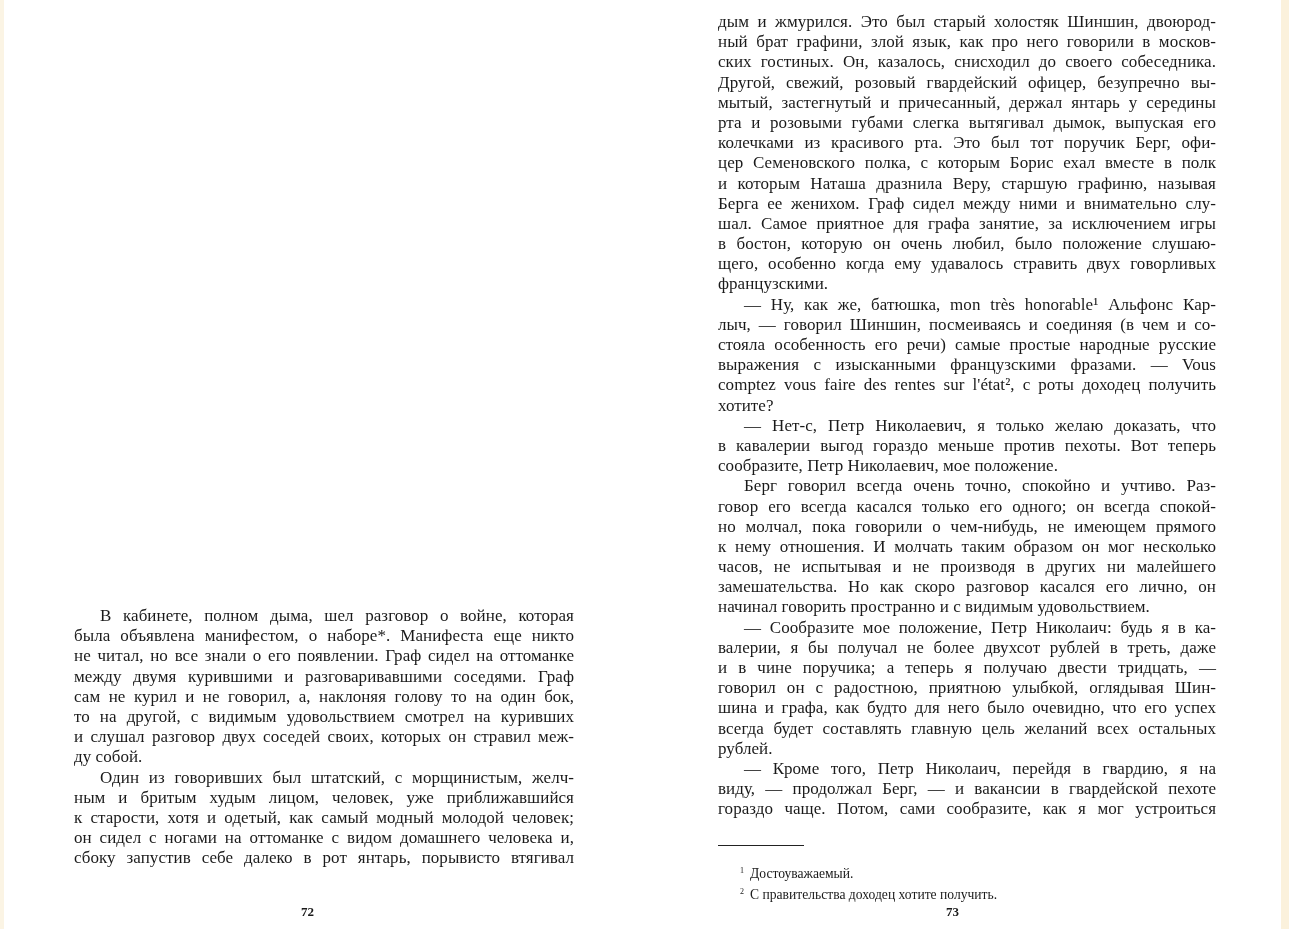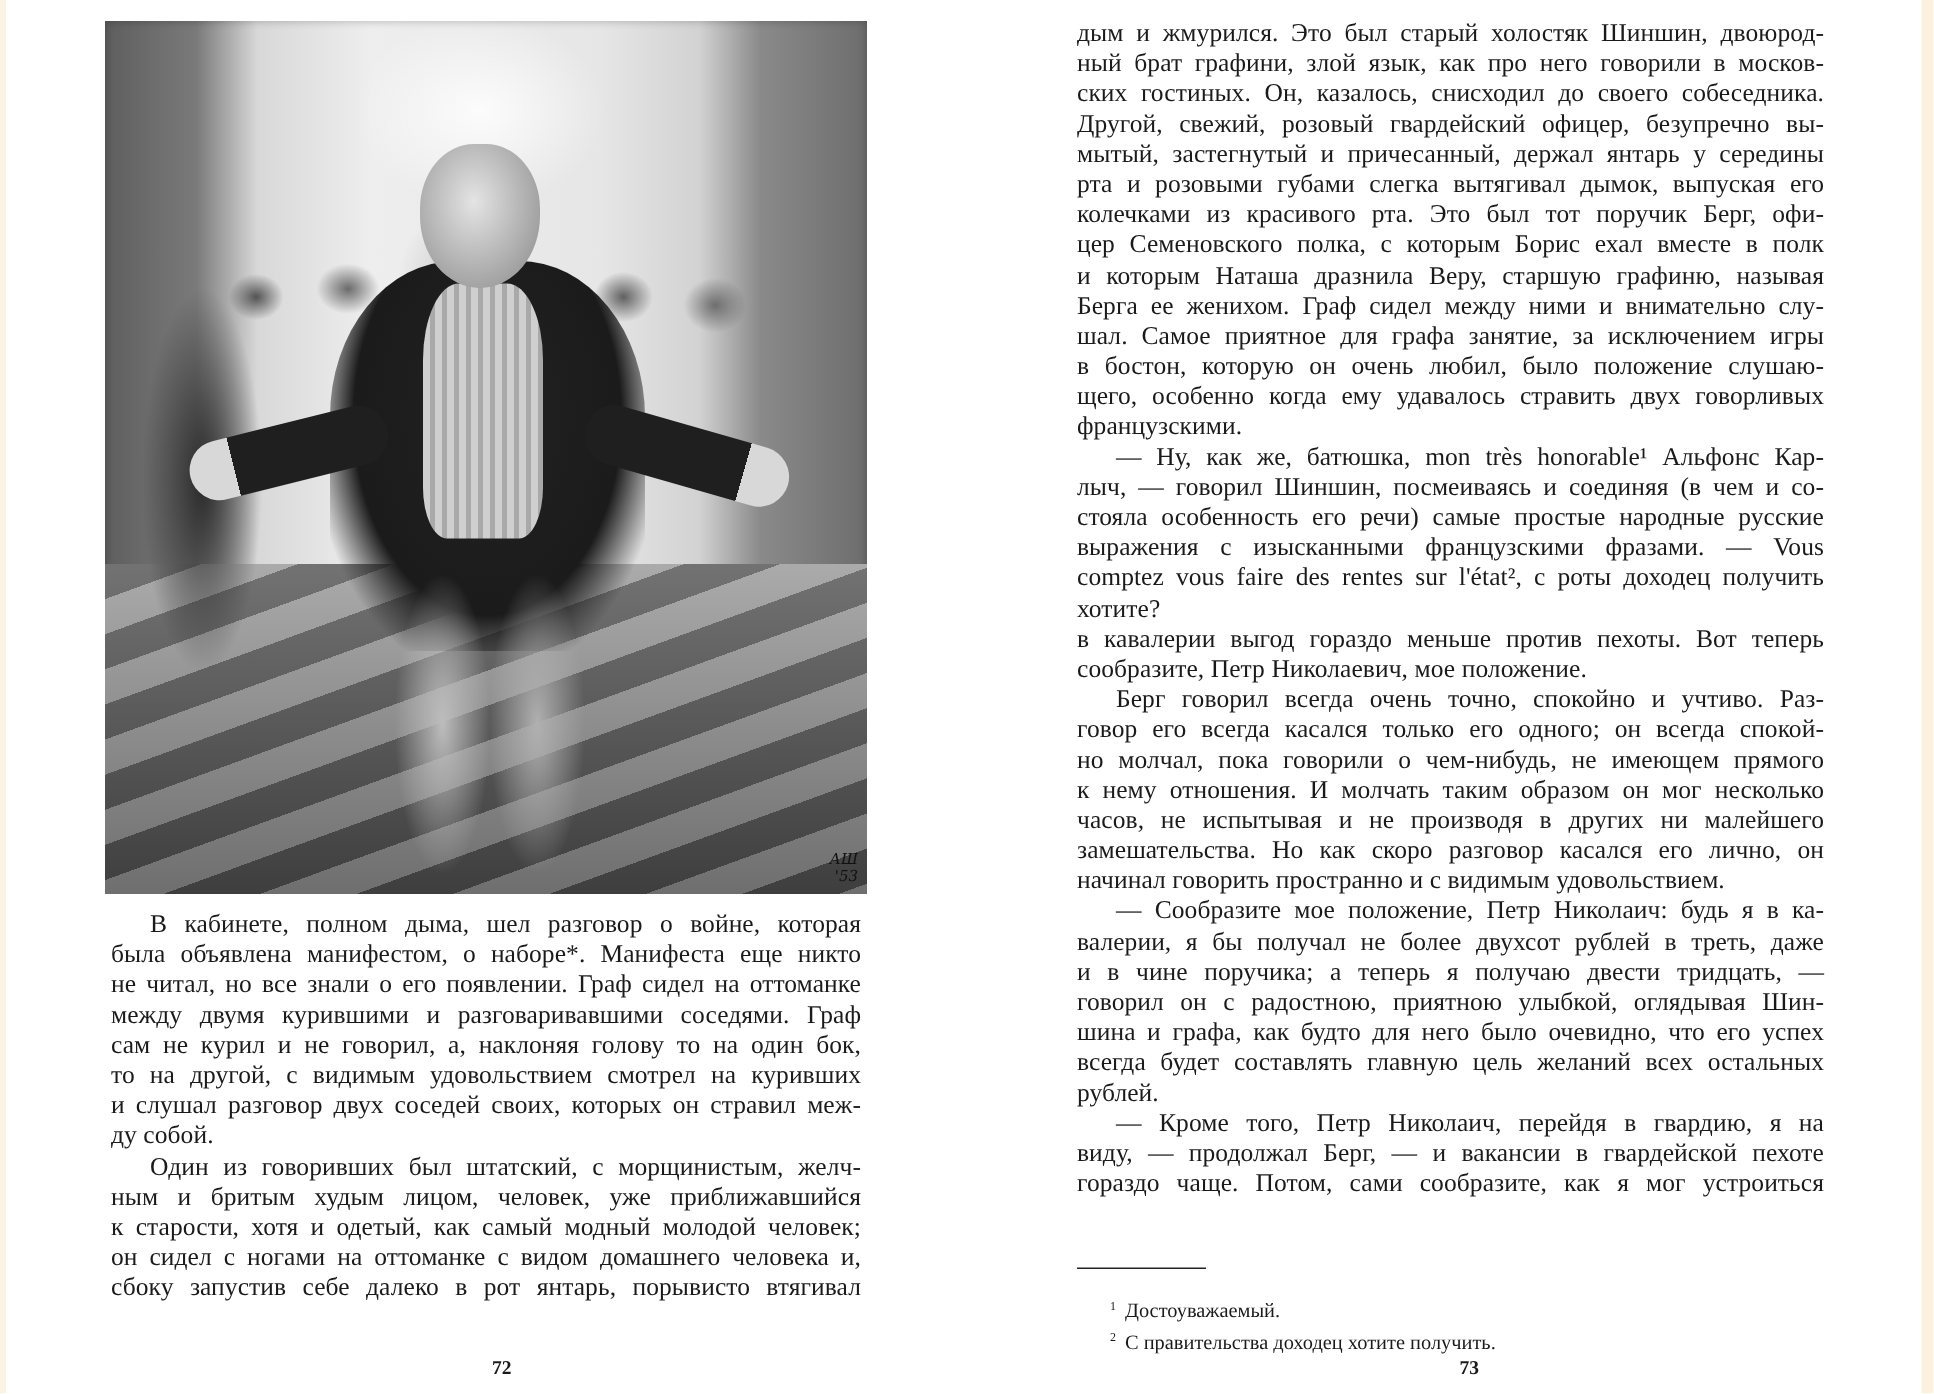--- a/index.html
+++ b/index.html
@@ -148,46 +148,31 @@
       vertical-align: 5px;
       margin-right: 6px;
     }
 
     .page-number {
       position: absolute;
       top: 904px;
       font-size: 13px;
       font-weight: bold;
       width: 40px;
-      text-align: right;
+      text-align: left;
     }
     .page-left .page-number { left: 297px; }
     .page-right .page-number { left: 302px; }
   </style>
 </head>
 <body>
 
 <div class="edge-left"></div>
 
 <div class="page page-left">
-  <div class="illustration" title="Charcoal drawing of a stout smiling gentleman in a tailcoat with arms spread, ballroom crowd behind">
-    <div class="ill-floor"></div>
-    <div class="ill-crowd"></div>
-    <div class="ill-side-figure"></div>
-    <div class="ill-coat"></div>
-    <div class="ill-arm-left"></div>
-    <div class="ill-arm-right"></div>
-    <div class="ill-vest"></div>
-    <div class="ill-legs"></div>
-    <div class="ill-head"></div>
-    <div class="ill-signature">
-      <span>АШ</span><br>
-      <span>'53</span>
-    </div>
-  </div>
 
   <div class="text-block left-text">
     <div>
       <span class="line indent">В кабинете, полном дыма, шел разговор о войне, которая</span>
       <span class="line">была объявлена манифестом, о наборе*. Манифеста еще никто</span>
       <span class="line">не читал, но все знали о его появлении. Граф сидел на оттоманке</span>
       <span class="line">между двумя курившими и разговаривавшими соседями. Граф</span>
       <span class="line">сам не курил и не говорил, а, наклоняя голову то на один бок,</span>
       <span class="line">то на другой, с видимым удовольствием смотрел на куривших</span>
       <span class="line">и слушал разговор двух соседей своих, которых он стравил меж-</span>
@@ -225,20 +210,21 @@
     </div>
     <div>
       <span class="line indent">— Ну, как же, батюшка, mon très honorable¹ Альфонс Кар-</span>
       <span class="line">лыч, — говорил Шиншин, посмеиваясь и соединяя (в чем и со-</span>
       <span class="line">стояла особенность его речи) самые простые народные русские</span>
       <span class="line">выражения с изысканными французскими фразами. — Vous</span>
       <span class="line">comptez vous faire des rentes sur l'état², с роты доходец получить</span>
       <span class="line last">хотите?</span>
     </div>
     <div>
+      <span class="line indent">— Нет-с, Петр Николаевич, я только желаю доказать, что</span>
       <span class="line">в кавалерии выгод гораздо меньше против пехоты. Вот теперь</span>
       <span class="line last">сообразите, Петр Николаевич, мое положение.</span>
     </div>
     <div>
       <span class="line indent">Берг говорил всегда очень точно, спокойно и учтиво. Раз-</span>
       <span class="line">говор его всегда касался только его одного; он всегда спокой-</span>
       <span class="line">но молчал, пока говорили о чем-нибудь, не имеющем прямого</span>
       <span class="line">к нему отношения. И молчать таким образом он мог несколько</span>
       <span class="line">часов, не испытывая и не производя в других ни малейшего</span>
       <span class="line">замешательства. Но как скоро разговор касался его лично, он</span>

